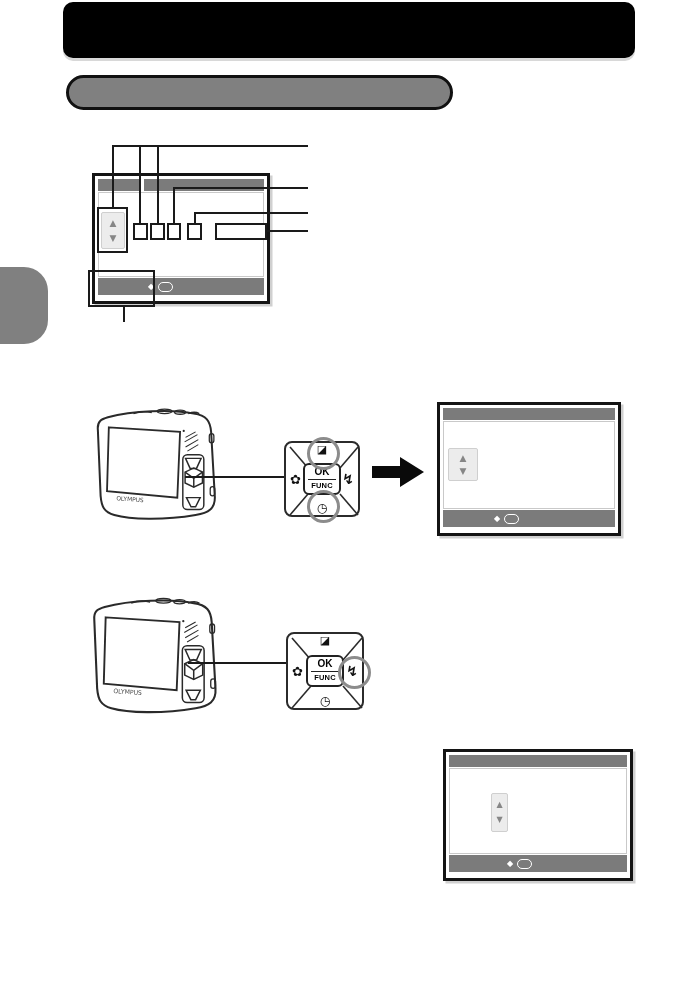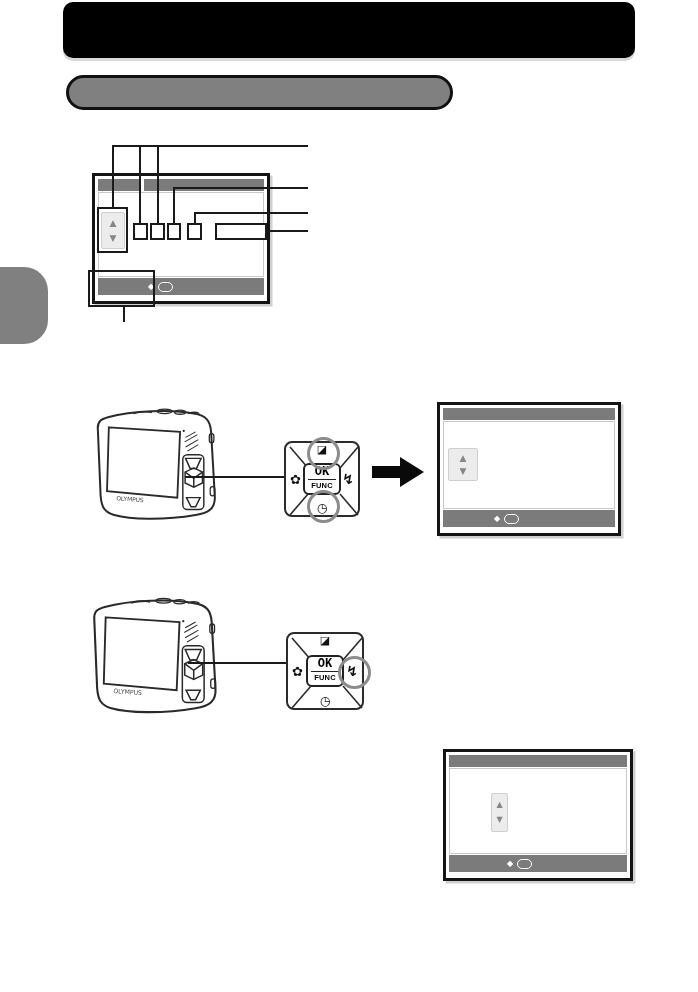--- a/index.html
+++ b/index.html
@@ -30,21 +30,21 @@
   .updown{background:#ececec;border:1px solid #cfcfcf;border-radius:2px;box-sizing:border-box;
           display:flex;flex-direction:column;align-items:center;justify-content:space-evenly;
           color:#868686;z-index:8;}
   .updown span{display:block;line-height:10px;}
   
   .pad{border:2px solid #2b2b2b;border-radius:8px;background:#fff;box-sizing:border-box;z-index:2;}
   .pad svg{position:absolute;left:0;top:0;}
   .pad-center{position:absolute;left:50%;top:50%;transform:translate(-50%,-50%);
               width:38px;height:32px;border:2px solid #222;border-radius:6px;background:#fff;
               box-sizing:border-box;text-align:center;z-index:2;}
-  .pad-ok{display:block;font-family:Liberation Mono, monospace;font-weight:bold;font-size:12px;
+  .pad-ok{display:block;font-family:Liberation Sans, sans-serif;font-weight:bold;font-size:10px;
           line-height:14px;border-bottom:1.6px solid #222;margin:0 3px;}
   .pad-func{display:block;font-family:"Liberation Sans",sans-serif;font-weight:bold;font-size:7.5px;
             line-height:12px;letter-spacing:0.2px;}
   .pad-ico{position:absolute;color:#111;z-index:2;}
   .pad-ico.t{left:50%;top:0;transform:translateX(-50%);font-size:11px;line-height:13px;}
   .pad-ico.l{left:4px;top:50%;transform:translateY(-50%);font-size:13px;}
   .pad-ico.r{right:4px;top:50%;transform:translateY(-50%);font-size:14px;font-weight:bold;}
   .pad-ico.b{left:50%;bottom:0;transform:translateX(-50%);font-size:12px;line-height:14px;}
   .hl-circle{position:absolute;width:33px;height:33px;border:3.4px solid #8c8c8c;border-radius:50%;
              box-sizing:border-box;background:transparent;z-index:3;}

